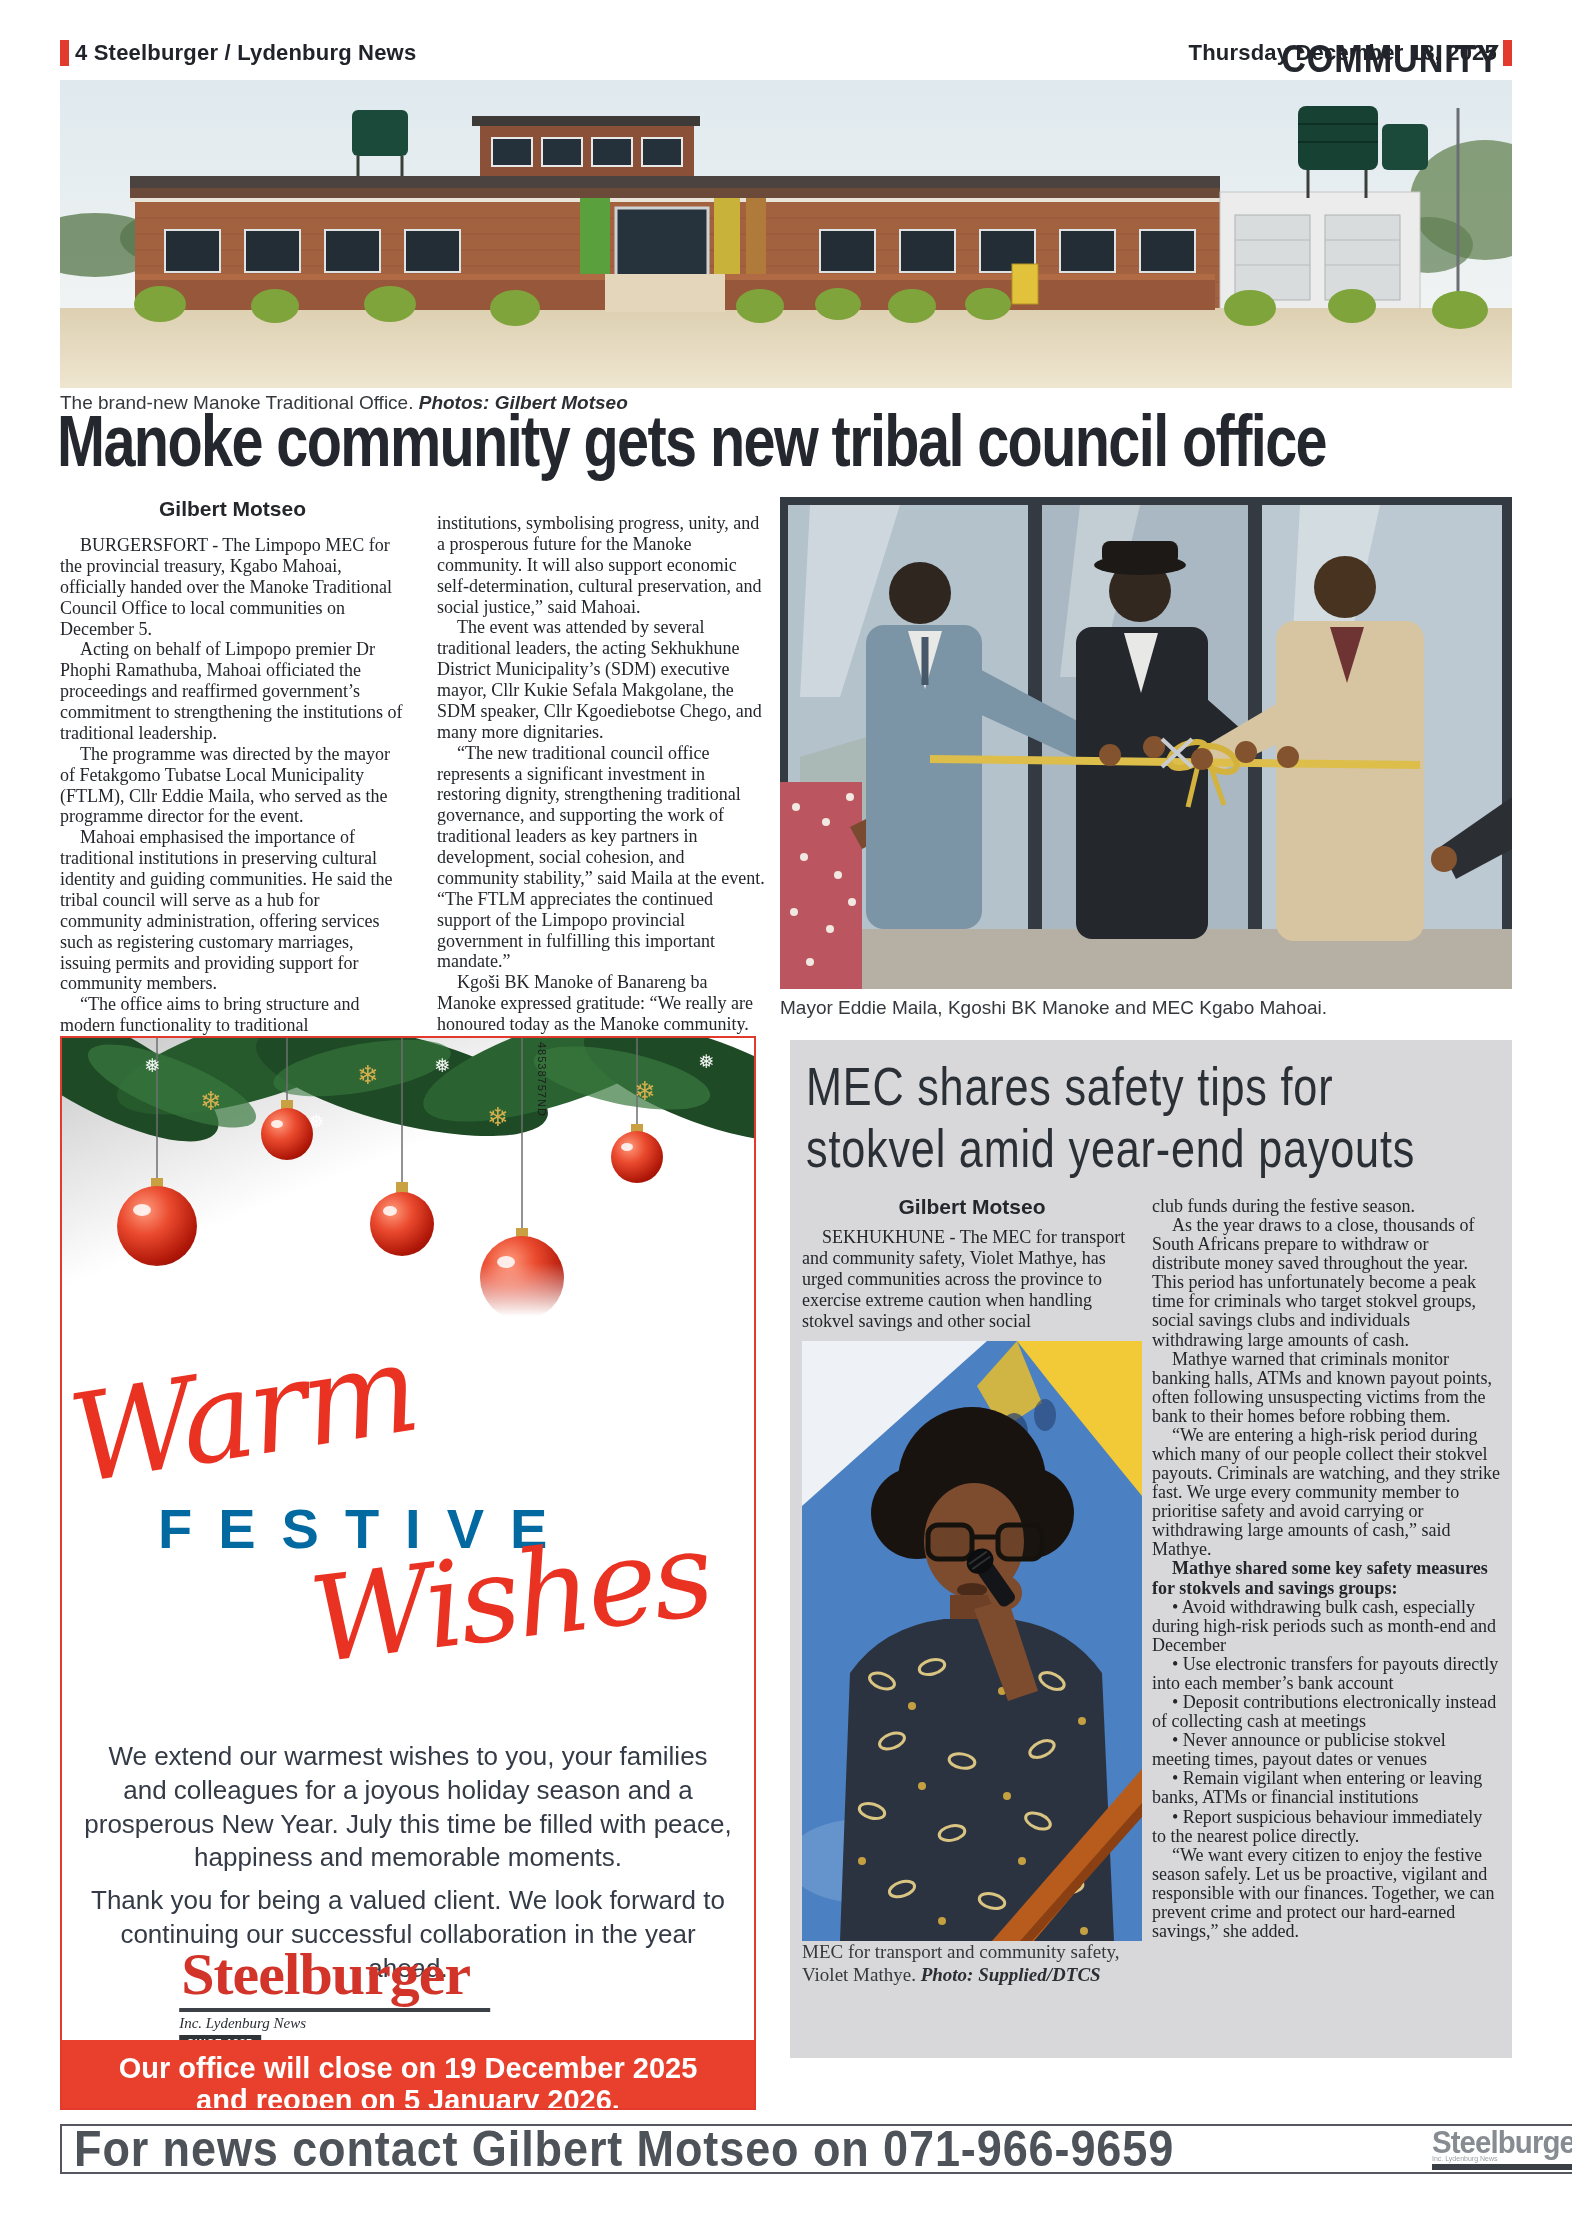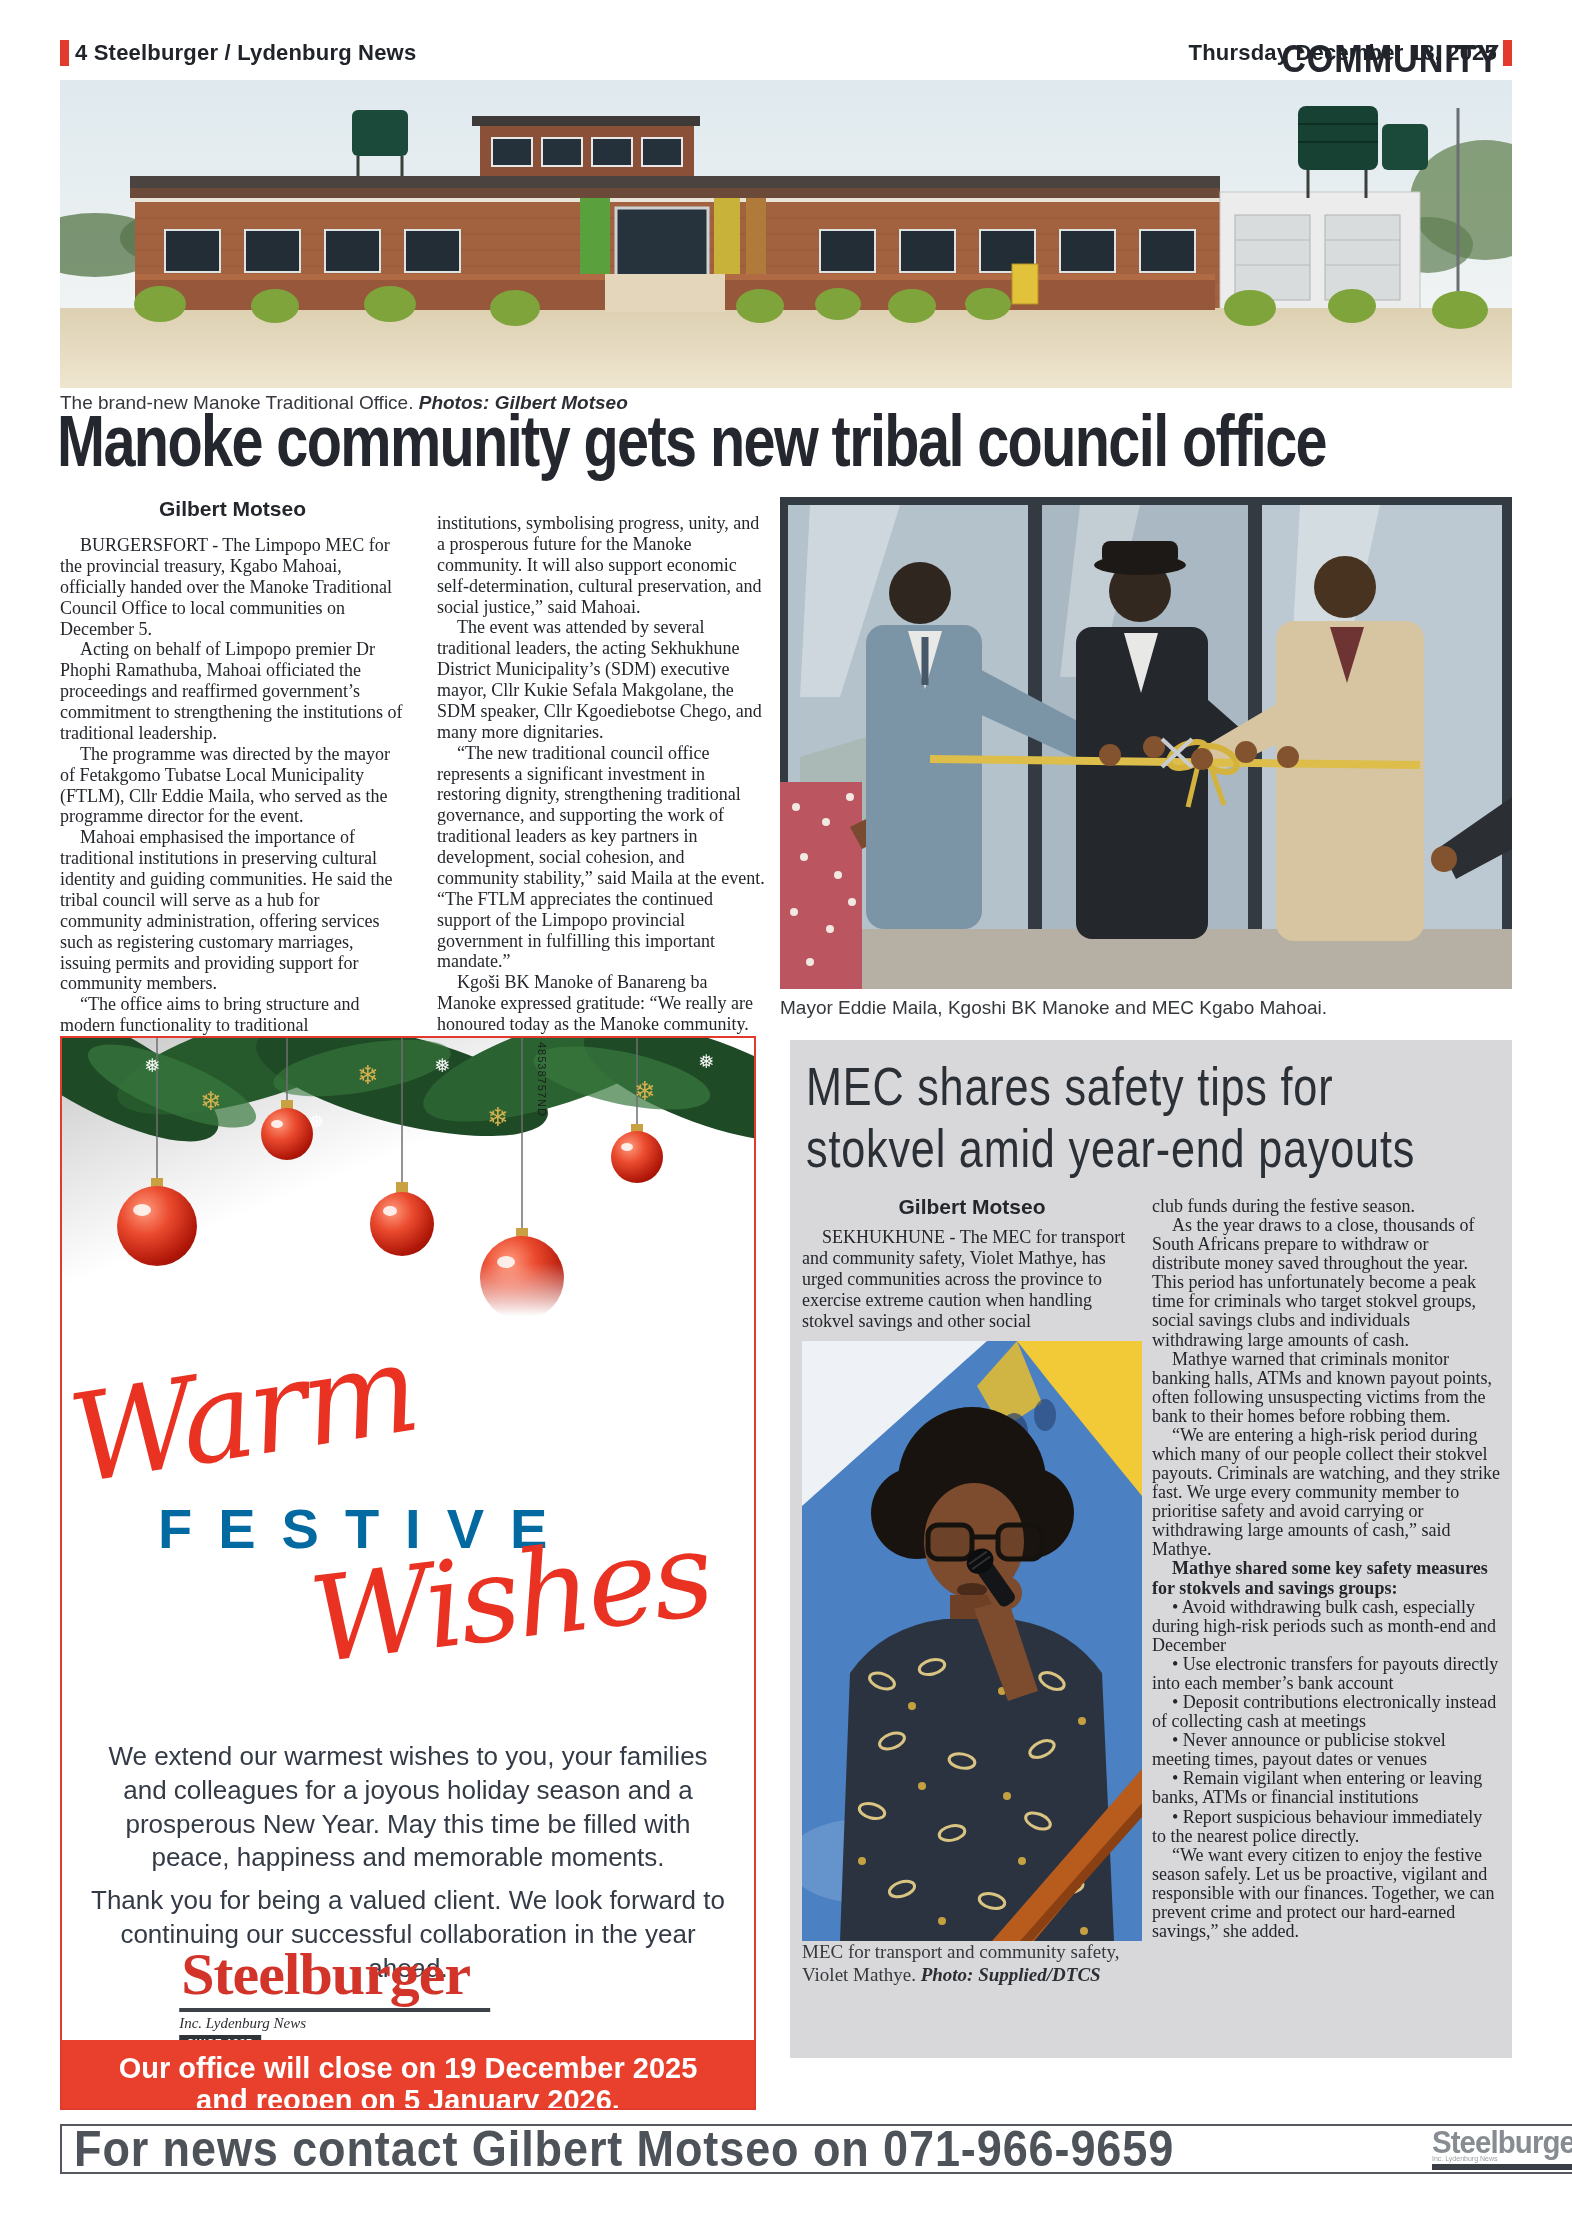--- a/index.html
+++ b/index.html
@@ -377,21 +377,21 @@
             <ellipse cx="444" cy="224" rx="9" ry="6"></ellipse>
           <ellipse cx="565" cy="109" rx="6" ry="4"></ellipse>
         </g>
       </g>
       <rect x="0" y="225" width="692" height="53" fill="url(#fadeW)"></rect>
     </svg>
     <span class="ad-code">48538757ND</span>
     <div class="script-word warm">Warm</div>
     <div class="festive">FESTIVE</div>
     <div class="script-word wishes">Wishes</div>
-    <div class="ad-msg msg1">We extend our warmest wishes to you, your families and colleagues for a joyous holiday season and a prosperous New Year. May this time be filled with peace, happiness and memorable moments.</div>
+    <div class="ad-msg msg1">We extend our warmest wishes to you, your families and colleagues for a joyous holiday season and a prosperous New Year. July this time be filled with peace, happiness and memorable moments.</div>
     <div class="ad-msg msg2">Thank you for being a valued client. We look forward to continuing our successful collaboration in the year ahead.</div>
     <div class="ad-logo">
       <div class="ad-logo-name">Steelburger</div>
       <div class="ad-logo-sub">Inc. Lydenburg News</div>
       <div class="ad-logo-since">SINCE 1887</div>
     </div>
     <div class="ad-banner">
       <div>Our office will close on 19 December 2025</div>
       <div>and reopen on 5 January 2026.</div>
     </div>

